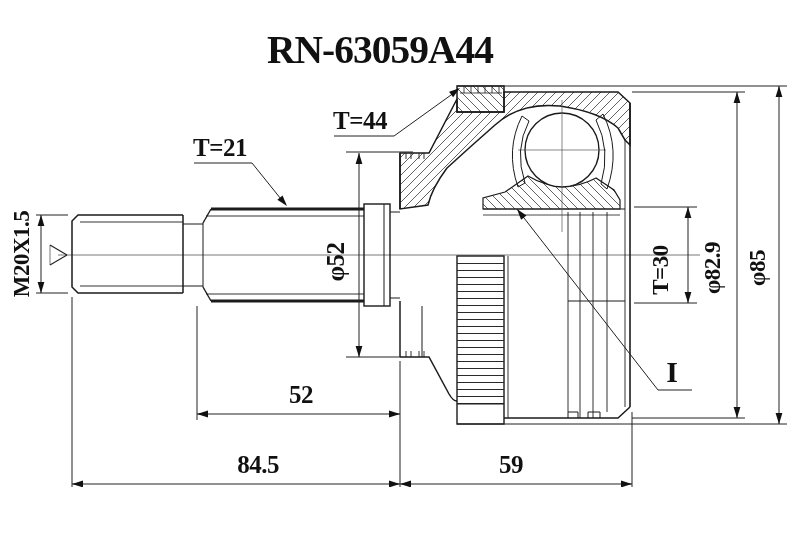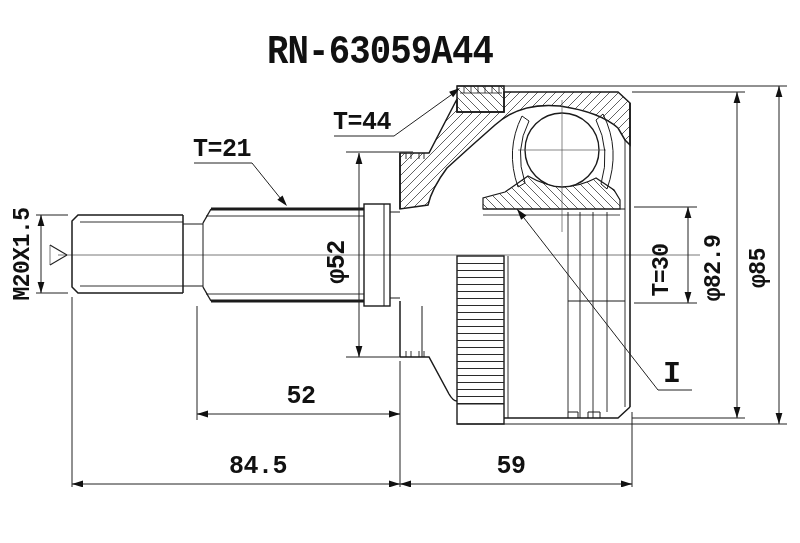--- a/index.html
+++ b/index.html
@@ -1,17 +1,17 @@
 <!DOCTYPE html>
 <html><head>
 <meta charset="utf-8">
 <style>
   html,body{margin:0;padding:0;background:#fff;}
   .stage{position:relative;width:800px;height:487px;background:#fff;overflow:hidden;
-         font-family:Liberation Mono, monospace;}
+         font-family:Liberation Serif, serif;}
   svg{position:absolute;left:0;top:0;}
   text{fill:#111;}
   .title-txt{font-weight:bold;font-size:41px;letter-spacing:-1px;}
   .dim{font-weight:bold;font-size:25px;letter-spacing:-0.5px;}
   .dim-sm{font-weight:bold;font-size:23px;letter-spacing:-0.5px;}
   .mark{font-weight:bold;font-size:30px;}
 </style>
 </head>
 <body>
 

